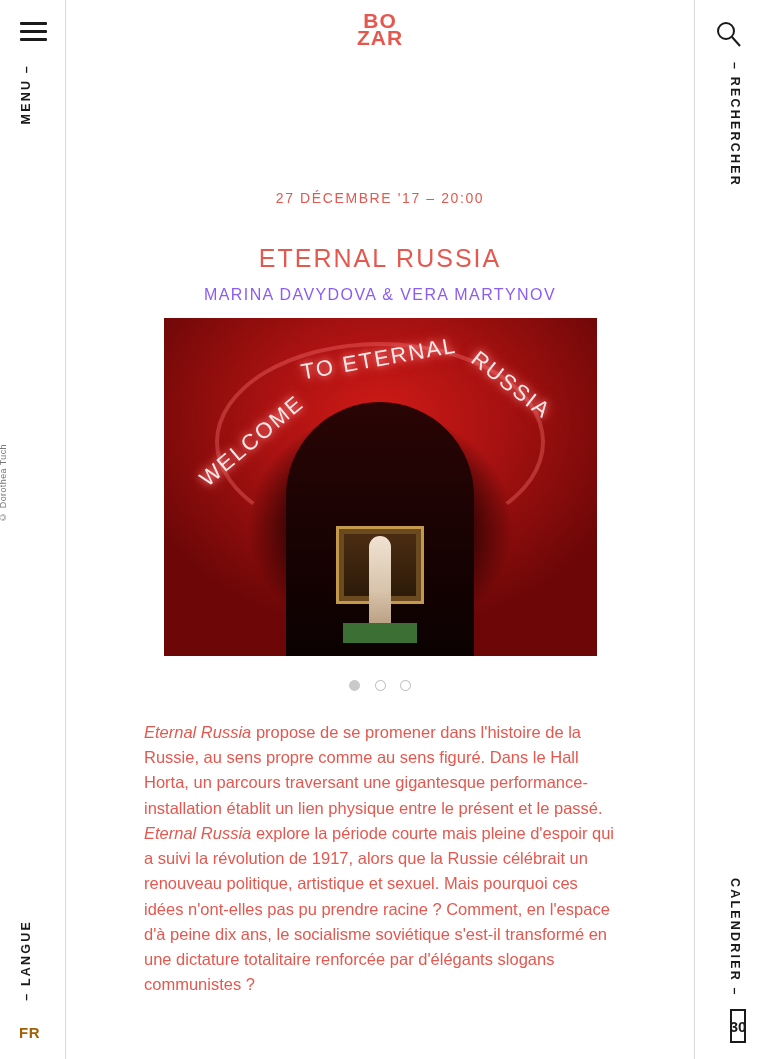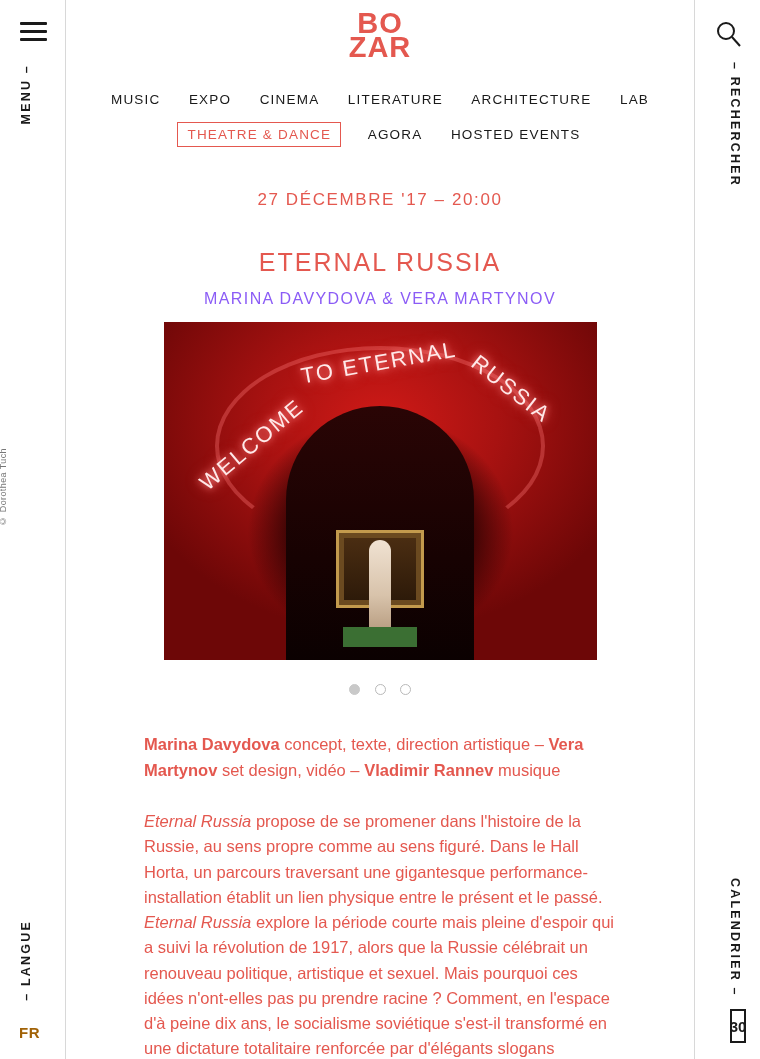--- a/index.html
+++ b/index.html
@@ -118,21 +118,21 @@
   }
 
   
   .logo {
     position: absolute;
     left: 0; right: 0; top: 12px;
     text-align: center;
   }
   .logo-text {
     display: inline-block;
-    font-size: 29px;
+    font-size: 21px;
     line-height: 0.82;
     font-weight: 700;
     letter-spacing: 1px;
     color: #e4584f;
     text-align: center;
   }
   .logo-line { display: block; }
 
   .nav {
     position: absolute;
@@ -158,21 +158,21 @@
   }
 
   
   .content {
     position: absolute;
     left: 66px; right: 66px; top: 160px;
   }
   .event-date {
     text-align: center;
     color: #e4584f;
-    font-size: 17px;
+    font-size: 14px;
     letter-spacing: 1.6px;
     margin-top: 30px;
   }
   .event-title {
     text-align: center;
     color: #e4584f;
     font-size: 25px;
     letter-spacing: 2px;
     margin-top: 38px;
     font-weight: 400;
@@ -338,35 +338,20 @@
     <div class="cal-box">30</div>
   </div>
 
   <div class="logo">
     <div class="logo-text">
       <span class="logo-line">BO</span>
       <span class="logo-line">ZAR</span>
     </div>
   </div>
 
-  <div class="nav">
-    <div class="nav-row">
-      <span class="nav-item">MUSIC</span>
-      <span class="nav-item">EXPO</span>
-      <span class="nav-item">CINEMA</span>
-      <span class="nav-item">LITERATURE</span>
-      <span class="nav-item">ARCHITECTURE</span>
-      <span class="nav-item">LAB</span>
-    </div>
-    <div class="nav-row">
-      <span class="nav-item active">THEATRE &amp; DANCE</span>
-      <span class="nav-item">AGORA</span>
-      <span class="nav-item">HOSTED EVENTS</span>
-    </div>
-  </div>
 
   <div class="content">
 
     <div class="event-date">27 DÉCEMBRE '17 – 20:00</div>
     <div class="event-title">ETERNAL RUSSIA</div>
     <div class="event-subtitle">MARINA DAVYDOVA &amp; VERA MARTYNOV</div>
 
     <div class="media-wrap">
       <div class="credit">© Dorothea Tuch</div>
 
@@ -386,22 +371,19 @@
         </div>
       </div>
 
       <div class="dots">
         <span class="dot active"></span>
         <span class="dot"></span>
         <span class="dot"></span>
       </div>
     </div>
 
-    <div class="credits-line">
-      <span class="name">Marina Davydova</span><span> concept, texte, direction artistique – </span><span class="name">Vera Martynov</span><span> set design, vidéo – </span><span class="name">Vladimir Rannev</span><span> musique</span>
-    </div>
 
     <div class="body-text">
       <p><em>Eternal Russia</em><span> propose de se promener dans l'histoire de la Russie, au sens propre comme au sens figuré. Dans le Hall Horta, un parcours traversant une gigantesque performance-installation établit un lien physique entre le présent et le passé. </span><em>Eternal Russia</em><span> explore la période courte mais pleine d'espoir qui a suivi la révolution de 1917, alors que la Russie célébrait un renouveau politique, artistique et sexuel. Mais pourquoi ces idées n'ont-elles pas pu prendre racine ? Comment, en l'espace d'à peine dix ans, le socialisme soviétique s'est-il transformé en une dictature totalitaire renforcée par d'élégants slogans communistes ?</span></p>
     </div>
 
   </div>
 </div>
 
 </body></html>

